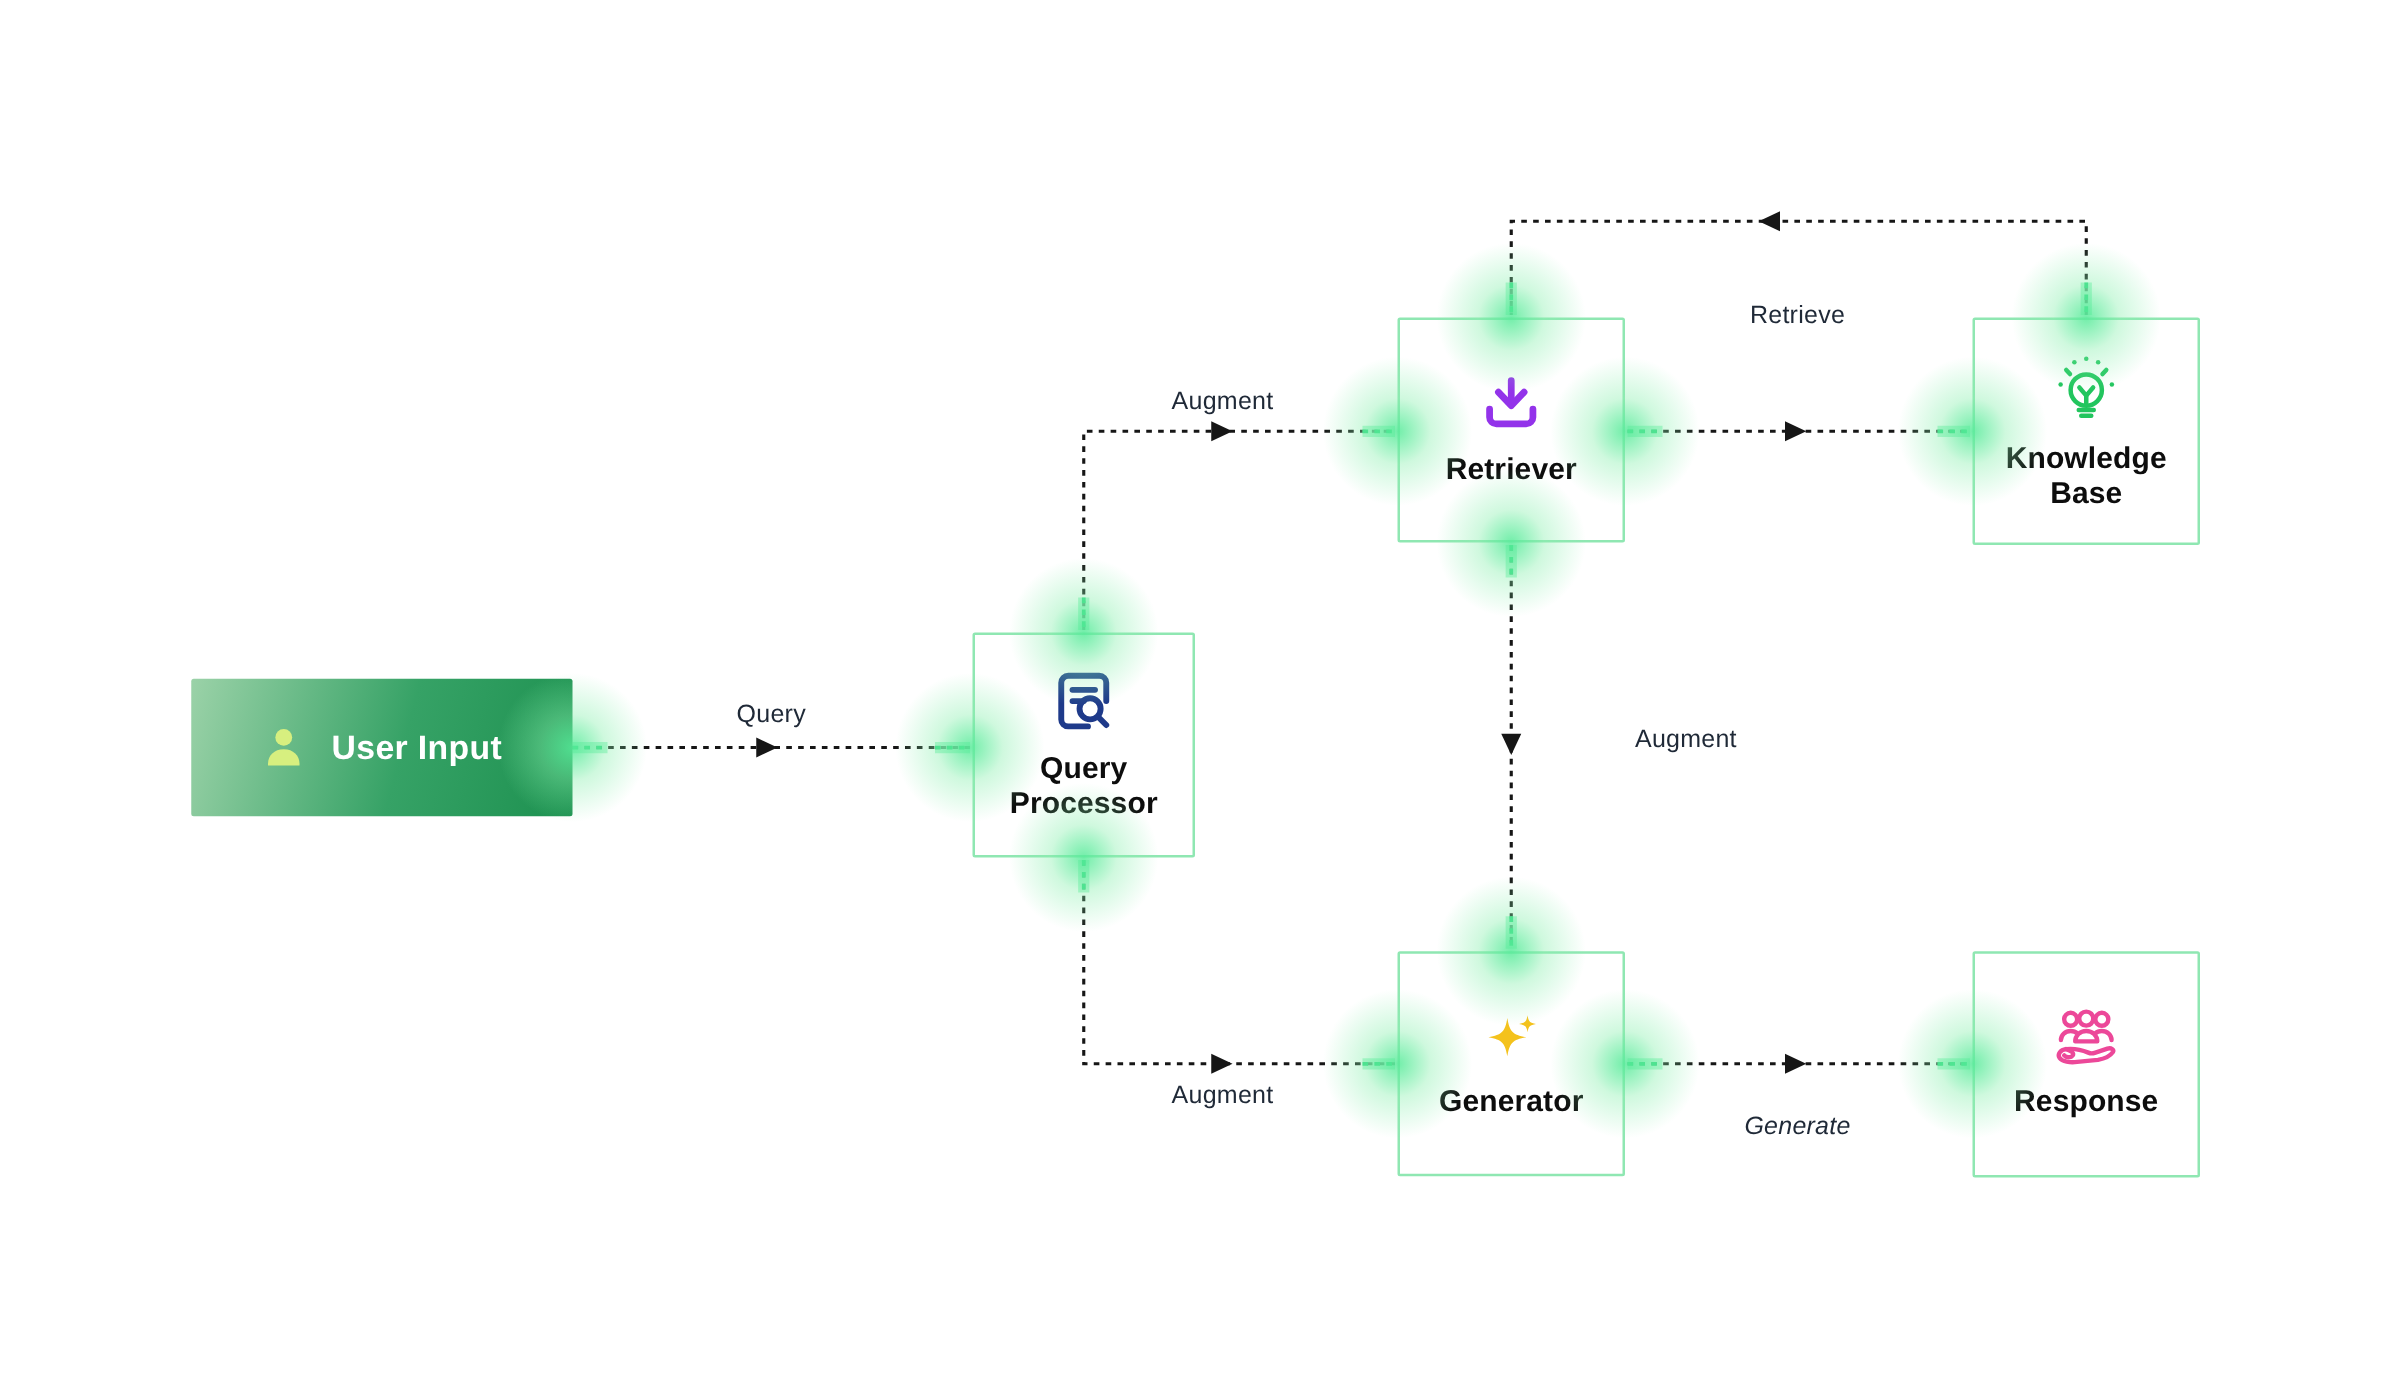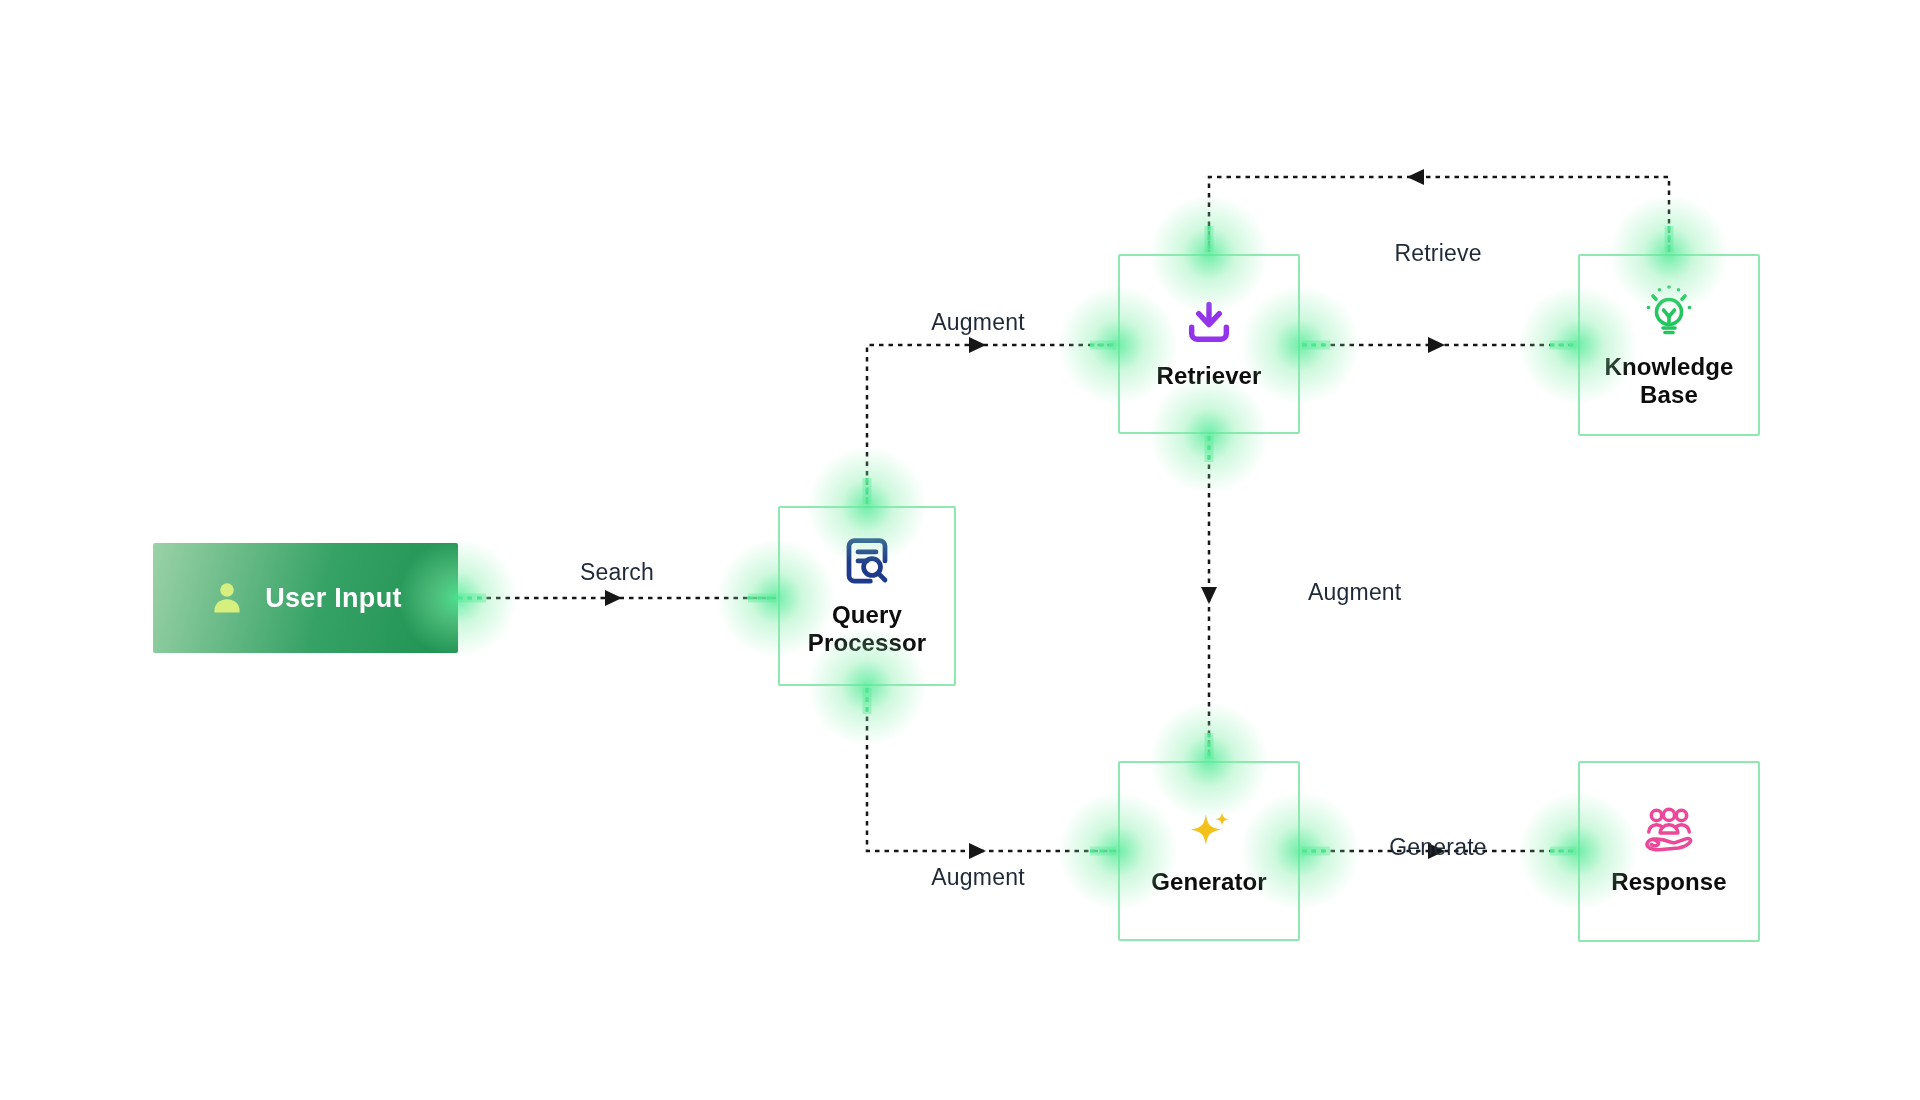--- a/index.html
+++ b/index.html
@@ -35,21 +35,21 @@
   .seg-under{fill:none;stroke:rgba(120,240,175,0.6);stroke-width:9;stroke-linecap:butt;}
   .seg-dash{fill:none;stroke:var(--green-dash,#29d97d);stroke-width:3;stroke-dasharray:4.5 5;}
   
   .glow{
     position:absolute;width:124px;height:124px;border-radius:50%;
     transform:translate(-50%,-50%);pointer-events:none;z-index:5;
     background:radial-gradient(circle, rgba(88,235,154,0.85) 0%, rgba(134,239,172,0.4) 30%, rgba(134,239,172,0) 68%);
   }
   
   .edge-label{
-    position:absolute;font-size:23px;color:var(--label-text,#1f2937);
+    position:absolute;font-size:20px;color:var(--label-text,#1f2937);
     transform:translate(-50%,-50%);white-space:nowrap;z-index:6;letter-spacing:.2px;
   }
   .edge-label.left-anchored{transform:translate(0,-50%);}
   
   .icon{display:block;}
   .stroke-navy{stroke:var(--icon-navy,#1e3a8a);}
   .stroke-purple{stroke:var(--icon-purple,#9333ea);}
   .stroke-green{stroke:var(--icon-green,#22c55e);}
   .stroke-pink{stroke:var(--icon-pink,#ec4899);}
   .fill-gold{fill:var(--icon-gold,#f4c21c);}
@@ -195,20 +195,20 @@
   <div class="glow" style="left:1300px;top:345px;"></div>
   <div class="glow" style="left:1209px;top:254px;"></div>
   <div class="glow" style="left:1209px;top:434px;"></div>
   <div class="glow" style="left:1578px;top:345px;"></div>
   <div class="glow" style="left:1669px;top:254px;"></div>
   <div class="glow" style="left:1118px;top:851px;"></div>
   <div class="glow" style="left:1300px;top:851px;"></div>
   <div class="glow" style="left:1209px;top:761px;"></div>
   <div class="glow" style="left:1578px;top:851px;"></div>
 
-  <div class="edge-label" style="left:617px;top:572px;">Search</div>
+  <div class="edge-label" style="left:617px;top:572px;">Query</div>
   <div class="edge-label" style="left:978px;top:322px;">Augment</div>
   <div class="edge-label" style="left:1438px;top:253px;">Retrieve</div>
   <div class="edge-label left-anchored" style="left:1308px;top:592px;">Augment</div>
   <div class="edge-label" style="left:978px;top:877px;">Augment</div>
-  <div class="edge-label" style="left:1438px;top:847px;">Generate</div>
+  <div class="edge-label" style="left:1438px;top:902px;font-style:italic;">Generate</div>
 
 </div>
 
 </body></html>

